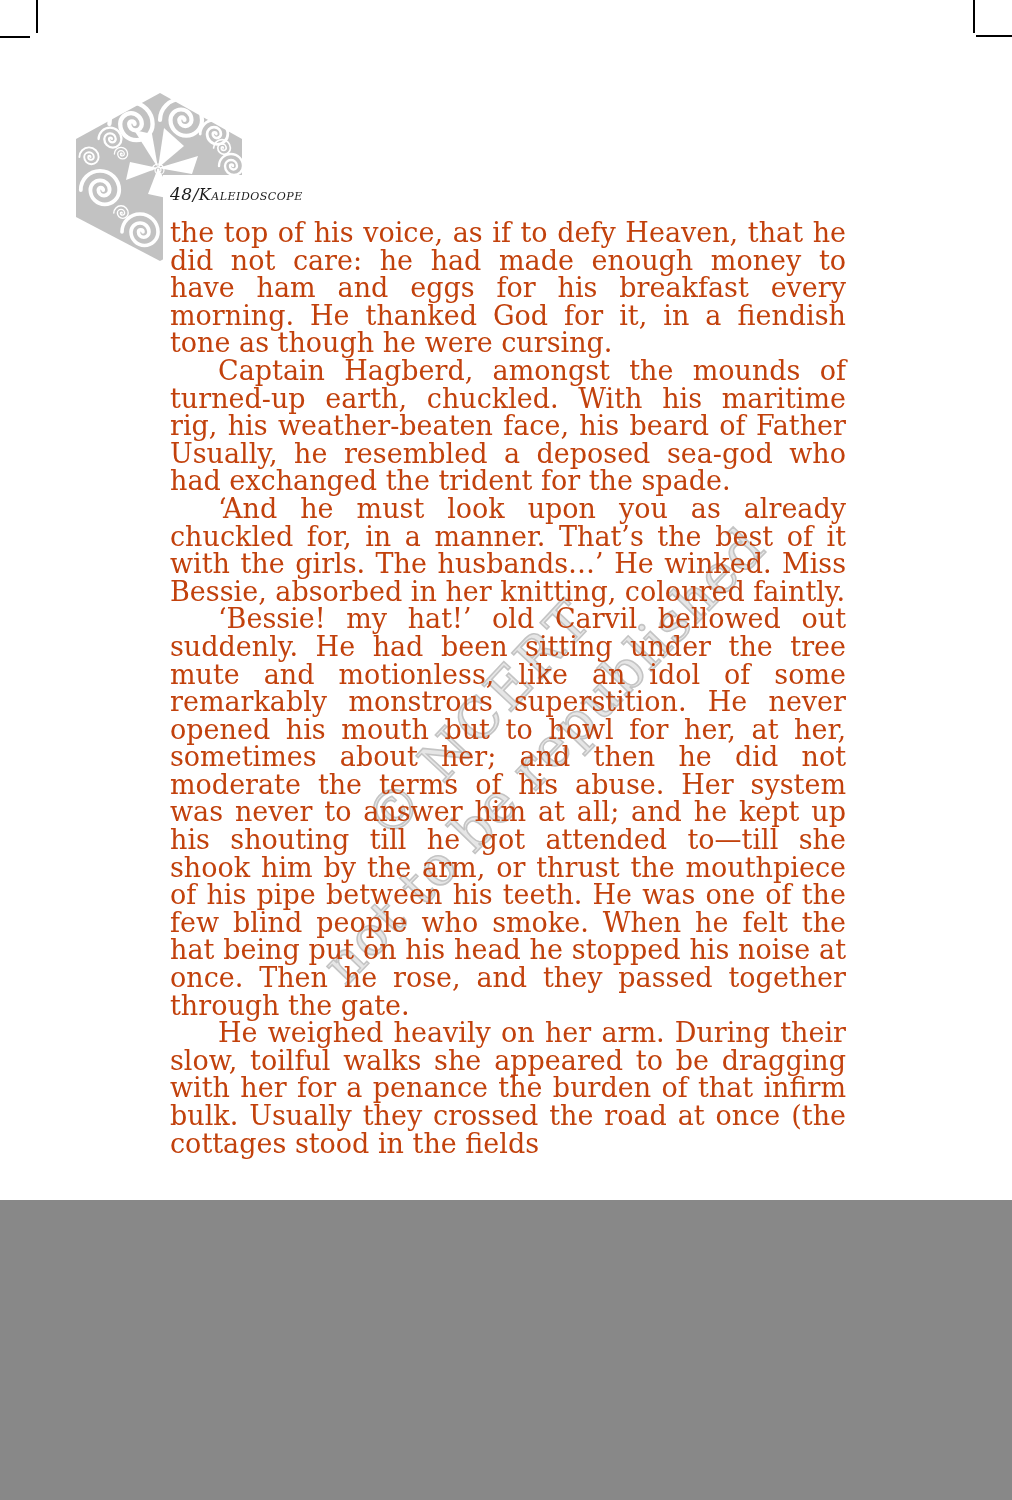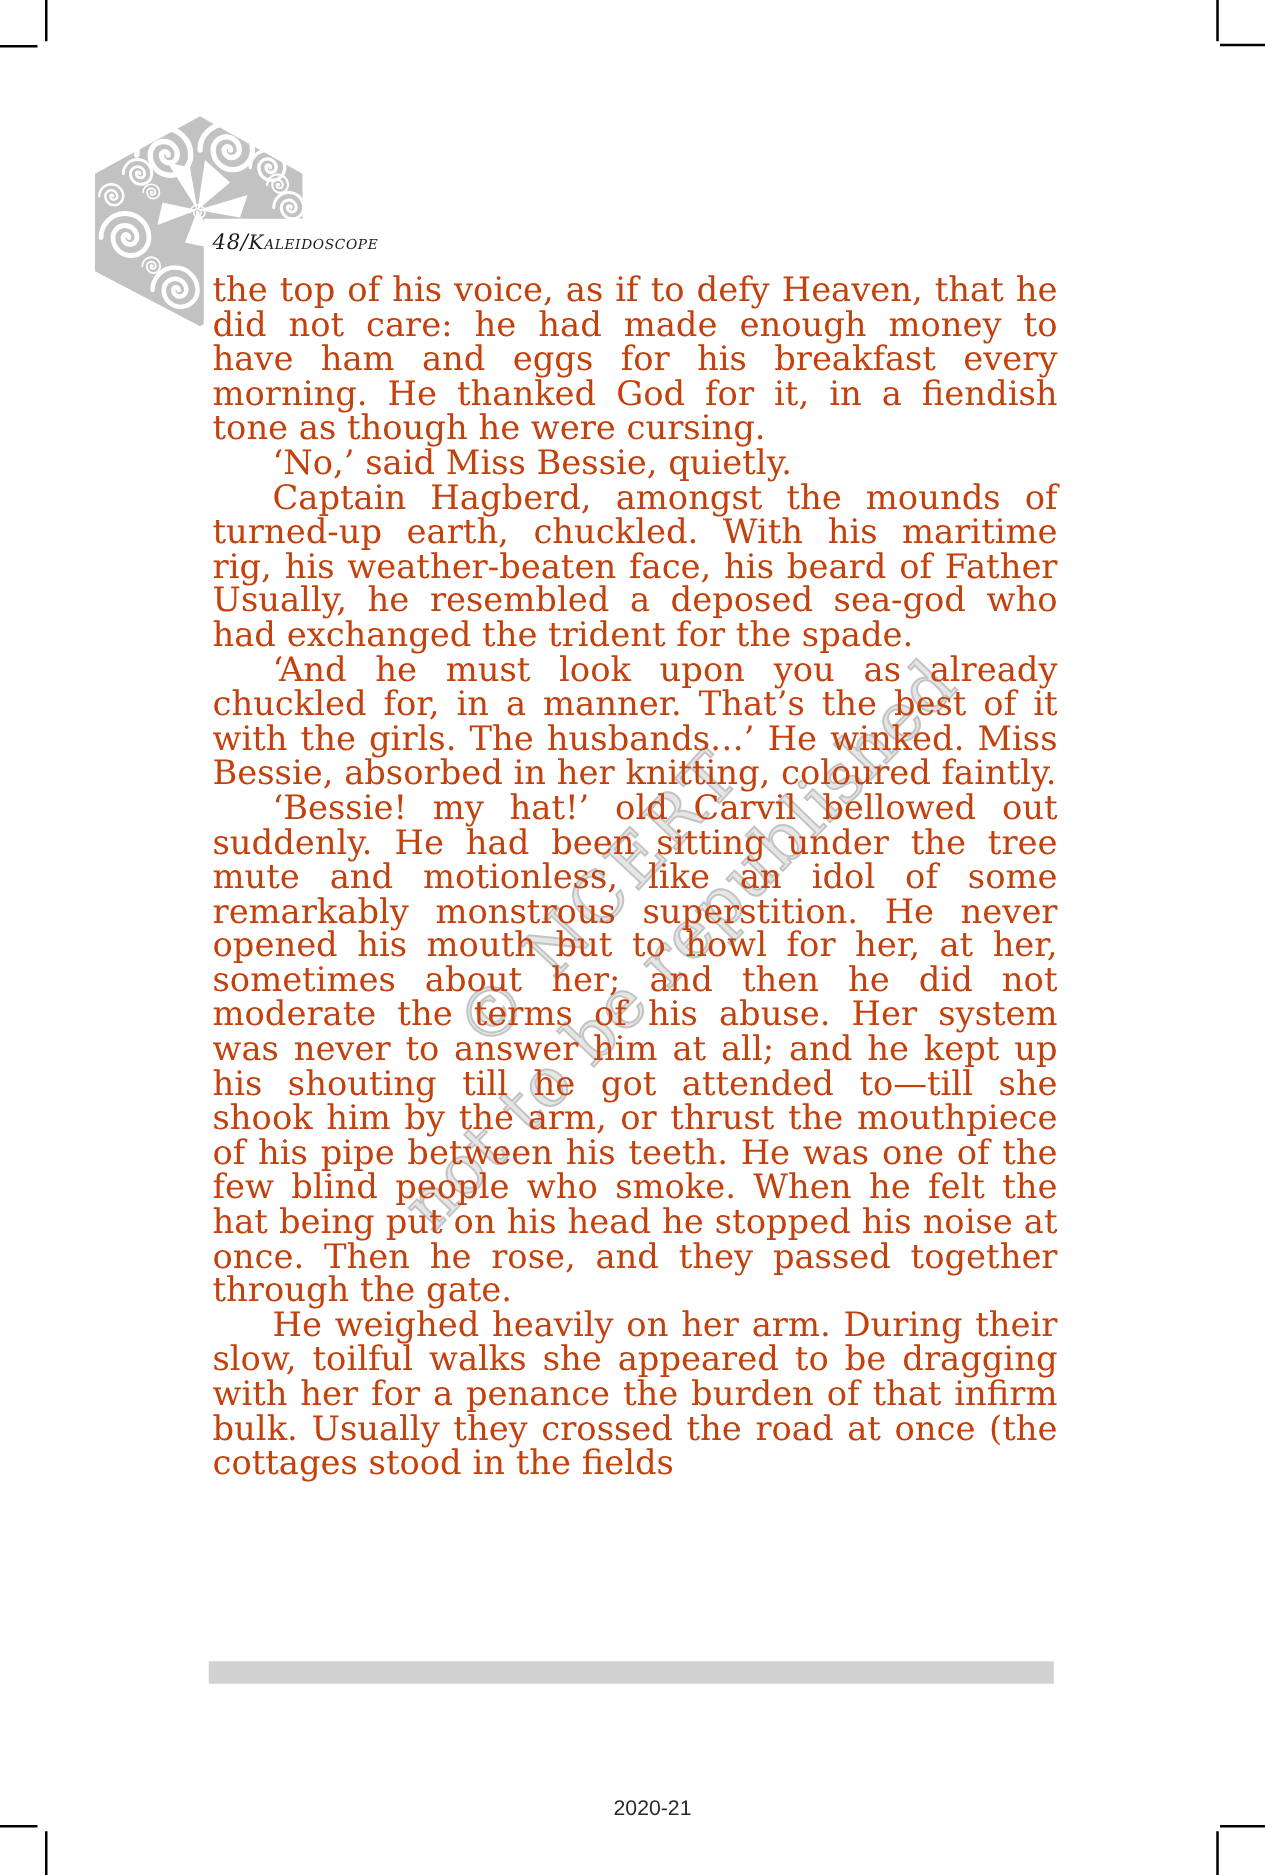--- a/index.html
+++ b/index.html
@@ -1,17 +1,17 @@
 <!DOCTYPE html>
 <html><head>
 <meta charset="utf-8">
 <style>
   html,body{margin:0;padding:0;background:#888;}
   .page{
-    position:relative; width:1012px; height:1500px; background:#ffffff;
+    position:relative; width:1012px; height:1200px; background:#ffffff;
     overflow:hidden; font-family:"DejaVu Serif", serif;
   }
   
   .mark{position:absolute; background:#000;}
   
   .ornament{position:absolute; left:60px; top:80px; width:200px; height:200px;}
   
   .runhead{
     position:absolute; left:170px; top:184px;
     font-style:italic; font-size:17px; color:#1b1b1b; letter-spacing:.5px;
@@ -87,21 +87,20 @@
 
   <div class="runhead">
     <span>48/</span><span class="sc">Kaleidoscope</span>
   </div>
 
   <div class="wm wm1">© NCERT</div>
   <div class="wm wm2">not to be republished</div>
 
   <div class="bodytext">
     <p>the top of his voice, as if to defy Heaven, that he did not care: he had made enough money to have ham and eggs for his breakfast every morning. He thanked God for it, in a fiendish tone as though he were cursing.</p>
-    <p class="indent">‘No,’ said Miss Bessie, quietly.</p>
     <p class="indent">Captain Hagberd, amongst the mounds of turned-up earth, chuckled. With his maritime rig, his weather-beaten face, his beard of Father Usually, he resembled a deposed sea-god who had exchanged the trident for the spade.</p>
     <p class="indent">‘And he must look upon you as already chuckled for, in a manner. That’s the best of it with the girls. The husbands…’ He winked. Miss Bessie, absorbed in her knitting, coloured faintly.</p>
     <p class="indent">‘Bessie! my hat!’ old Carvil bellowed out suddenly. He had been sitting under the tree mute and motionless, like an idol of some remarkably monstrous superstition. He never opened his mouth but to howl for her, at her, sometimes about her; and then he did not moderate the terms of his abuse. Her system was never to answer him at all; and he kept up his shouting till he got attended to—till she shook him by the arm, or thrust the mouthpiece of his pipe between his teeth. He was one of the few blind people who smoke. When he felt the hat being put on his head he stopped his noise at once. Then he rose, and they passed together through the gate.</p>
     <p class="indent">He weighed heavily on her arm. During their slow, toilful walks she appeared to be dragging with her for a penance the burden of that infirm bulk. Usually they crossed the road at once (the cottages stood in the fields</p>
   </div>
 
   <div class="divider"></div>
 
   <div class="footer">2020-21</div>
 

